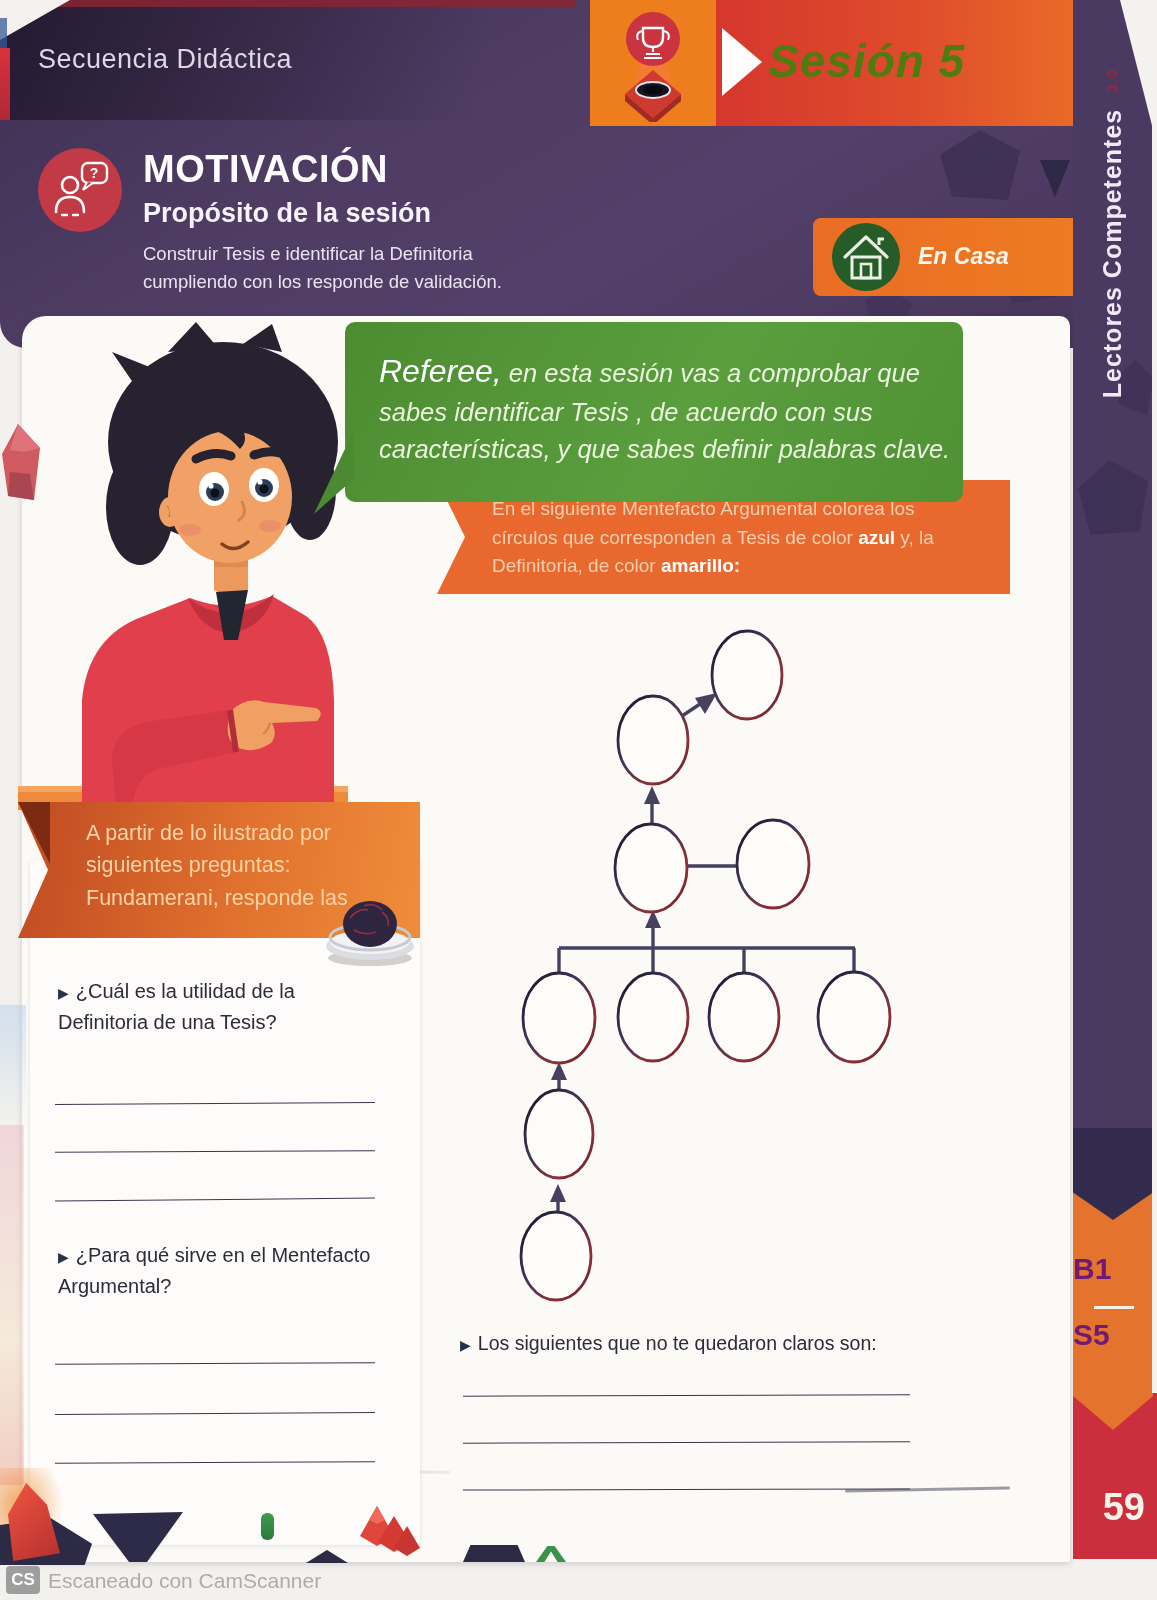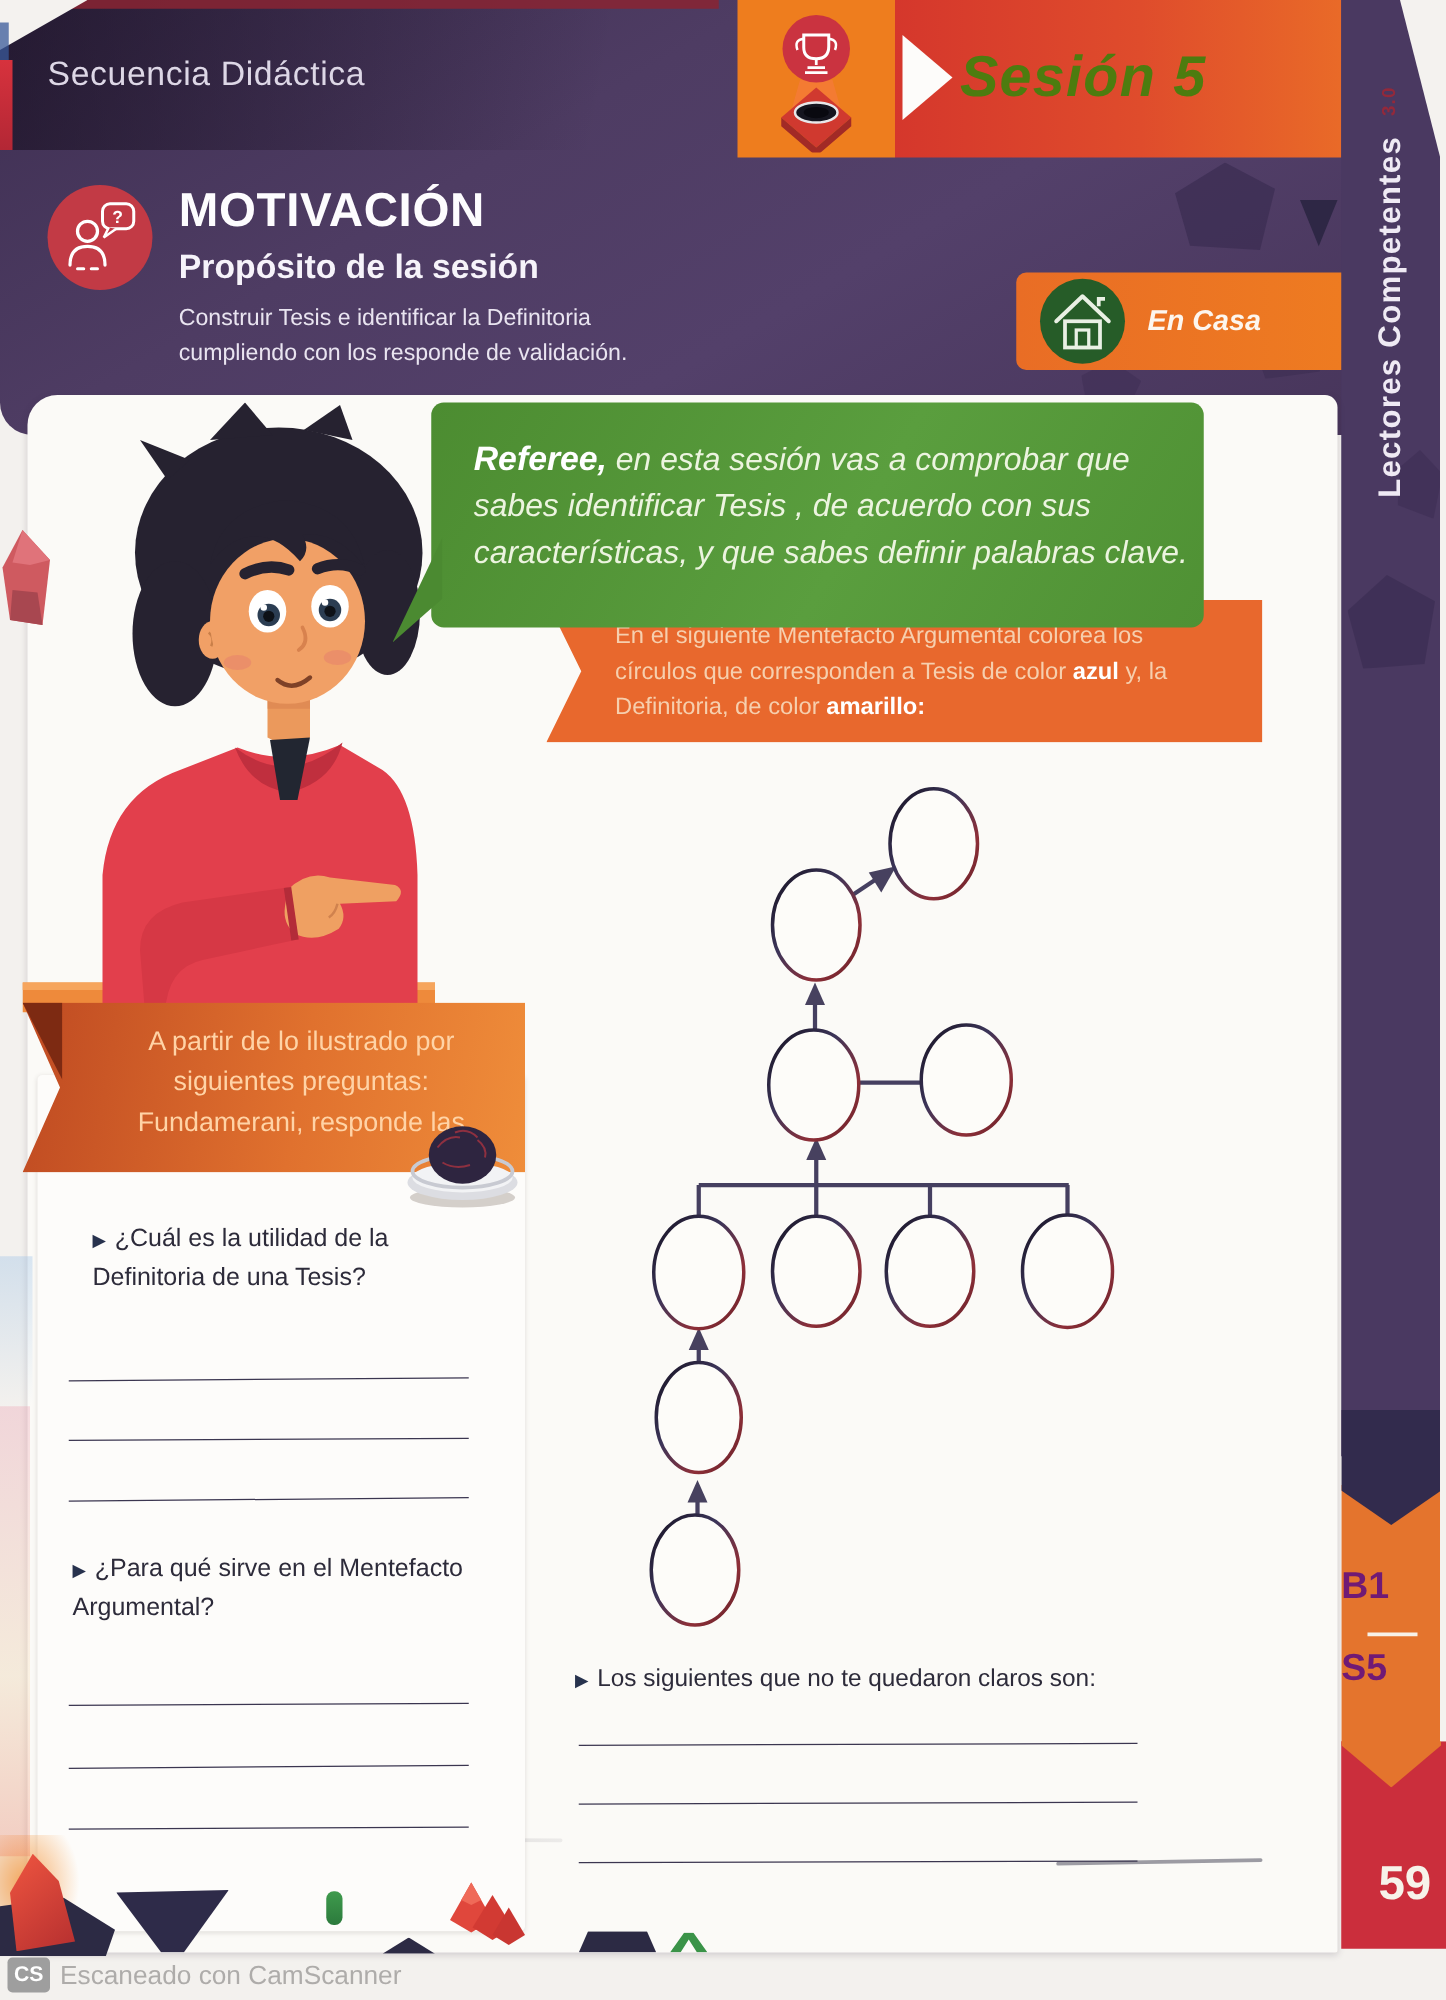--- a/index.html
+++ b/index.html
@@ -48,33 +48,33 @@
   .purpose{left:143px;top:240px;width:420px;font-size:18.5px;color:#e9e4f0;line-height:1.5;}
   
   .card{left:22px;top:316px;width:1048px;height:1246px;background:#fbfaf7;
        border-radius:24px 10px 2px 2px;box-shadow:0 2px 6px rgba(50,40,60,.18);}
   
   .bubble{left:345px;top:322px;width:618px;height:180px;border-radius:10px;
        background:linear-gradient(120deg,#4c8c31,#5a9e3e 55%,#4f9134);z-index:9;}
   .bubble-tail{left:314px;top:430px;width:40px;height:84px;background:#4b8a31;
        clip-path:polygon(100% 0,0 100%,100% 58%);z-index:9;}
   .bubble-inner{padding:26px 0 0 34px;font-style:italic;font-size:25.5px;color:#ecf4df;line-height:1.45;white-space:nowrap;}
-  .bubble-lead{font-weight:bold;color:#ffffff;font-size:27px;}
+  .bubble-lead{font-weight:normal;color:#ffffff;font-size:32px;}
   
   .instr{left:437px;top:480px;width:573px;height:114px;background:#e8682d;
        clip-path:polygon(0 0,100% 0,100% 100%,0 100%,28px 50%);z-index:8;}
   .instr-inner{padding:15px 0 0 55px;font-size:19px;color:#f6cfae;line-height:1.5;white-space:nowrap;}
   .instr b{color:#ffffff;font-weight:bold;}
   
   .ribbon{left:18px;top:802px;width:402px;height:136px;z-index:11;
        background:linear-gradient(100deg,#bf4a22,#e0712e 55%,#ef8d3a);
        clip-path:polygon(0 0,100% 0,100% 100%,0 100%,30px 50%);}
   .ribbon-fold{left:18px;top:802px;width:32px;height:62px;background:#7d2a12;
        clip-path:polygon(0 0,100% 0,100% 100%);z-index:12;}
-  .ribbon-inner{padding:15px 0 0 68px;width:310px;text-align:center;font-size:21.5px;
+  .ribbon-inner{padding:15px 0 0 68px;width:310px;text-align:left;font-size:21.5px;
        color:#ffd3a6;line-height:1.5;white-space:nowrap;}
   
   .lcard{left:30px;top:860px;width:390px;height:685px;background:#fdfcfa;border-radius:4px;
        box-shadow:0 1px 4px rgba(60,50,40,.14);z-index:7;}
   .q{position:absolute;font-size:20px;color:#2d2b3a;line-height:1.55;z-index:12;}
   .bullet{color:#27324d;font-size:14px;margin-right:7px;}
   .wline{position:absolute;border-top:1.8px solid #3b3650;z-index:12;}
   
   .cs-box{left:6px;top:1566px;width:34px;height:28px;background:#9e9e9e;border-radius:4px;
        display:flex;align-items:center;justify-content:center;color:#fff;
@@ -227,21 +227,21 @@
   <ellipse cx="50" cy="68" rx="42" ry="8" fill="rgba(90,70,60,.25)"></ellipse>
   <ellipse cx="50" cy="56" rx="44" ry="14" fill="#dcdde2"></ellipse>
   <ellipse cx="50" cy="52" rx="40" ry="12" fill="#f2f3f5"></ellipse>
   <ellipse cx="50" cy="47" rx="40" ry="13" fill="none" stroke="#c8cad2" stroke-width="3"></ellipse>
   <ellipse cx="50" cy="34" rx="27" ry="23" fill="#2e2540"></ellipse>
   <path d="M30,28 q8,-10 18,-8 M44,16 q10,-4 18,4 M62,22 q8,6 6,14 M34,40 q10,6 22,2" fill="none" stroke="#8e3040" stroke-width="1.6"></path>
 </svg>
 
 <div class="abs lcard"></div>
 
-<div class="q" style="left:74px;top:976px;width:296px;">
+<div class="q" style="left:58px;top:976px;width:296px;">
   <span class="bullet">▶</span><span>¿Cuál es la utilidad de la Definitoria de una Tesis?</span>
 </div>
 <div class="wline" style="left:55px;top:1103px;width:320px;transform:rotate(-.4deg);"></div>
 <div class="wline" style="left:55px;top:1151px;width:320px;transform:rotate(-.3deg);"></div>
 <div class="wline" style="left:55px;top:1199px;width:320px;transform:rotate(-.5deg);"></div>
 
 <div class="q" style="left:58px;top:1240px;width:344px;">
   <span class="bullet">▶</span><span>¿Para qué sirve en el Mentefacto Argumental?</span>
 </div>
 <div class="wline" style="left:55px;top:1363px;width:320px;transform:rotate(-.3deg);"></div>

